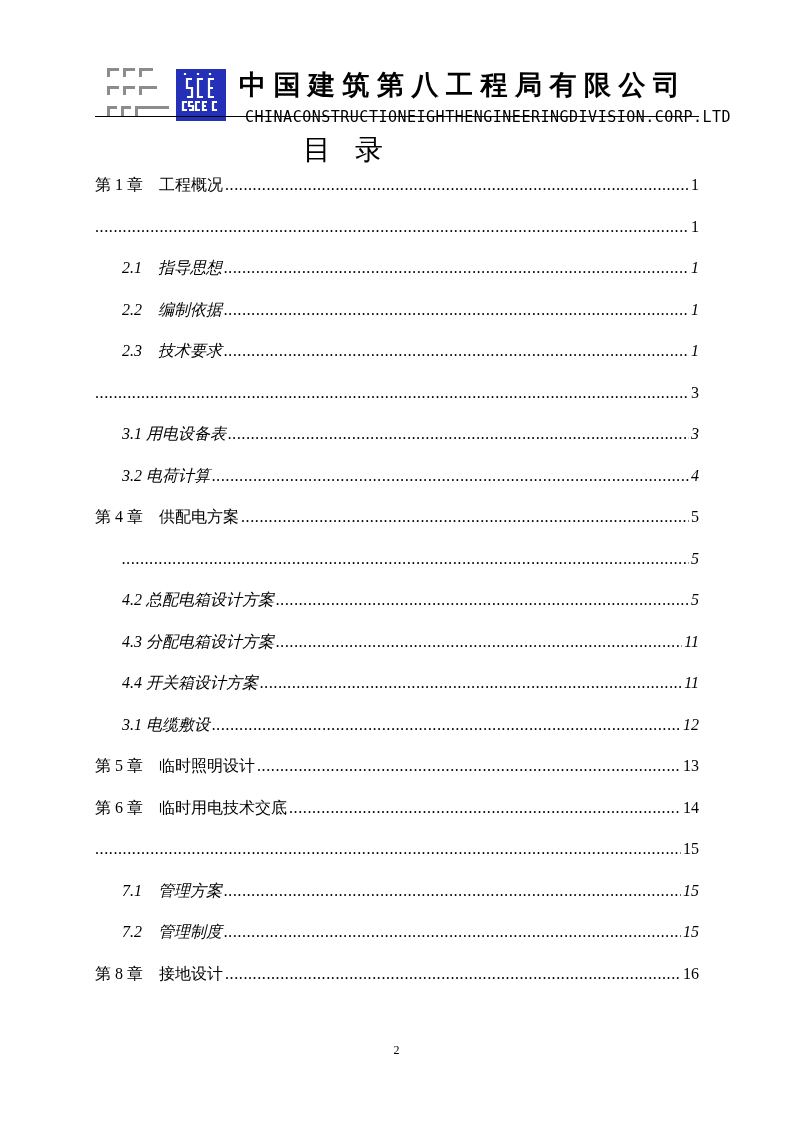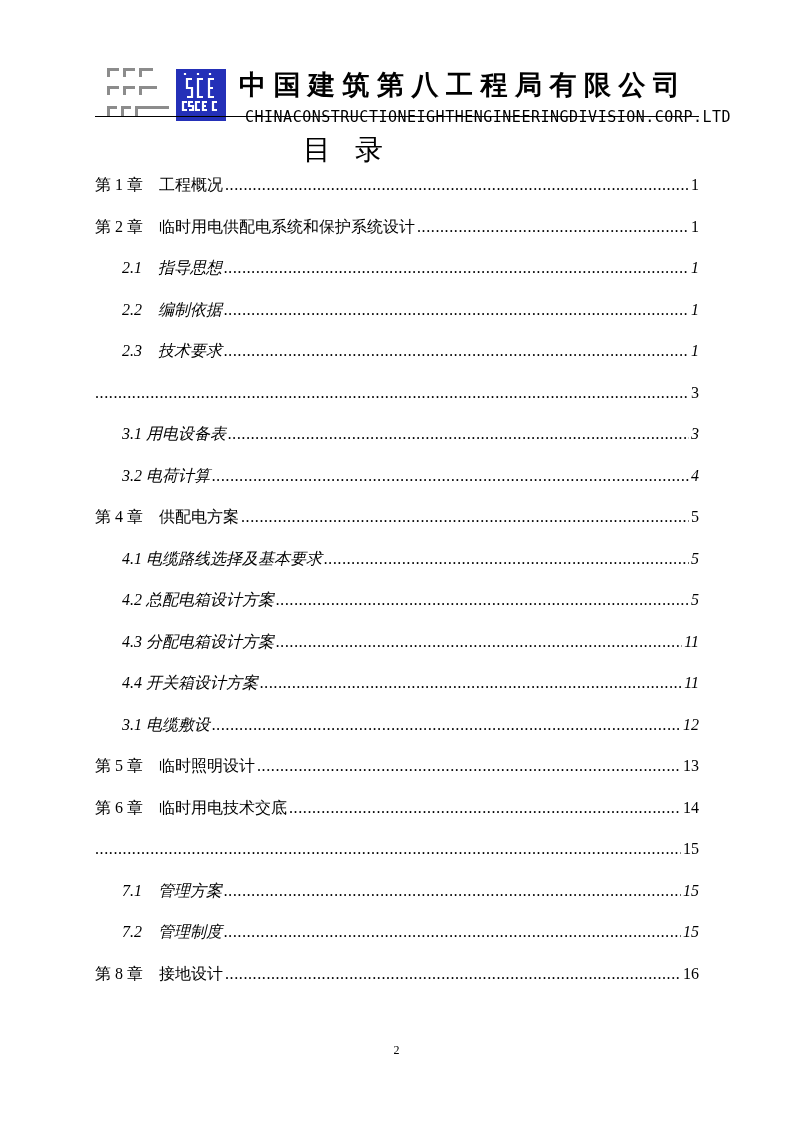--- a/index.html
+++ b/index.html
@@ -195,21 +195,20 @@
 
 <div class="toc-title">目录</div>
 
 <div class="toc">
   <div class="toc-row" style="top:0px">
     <span class="toc-label">第 1 章　工程概况</span>
     <span class="toc-dots"></span>
     <span class="toc-page">1</span>
   </div>
   <div class="toc-row" style="top:41.5px">
-    <span class="toc-label">第 2 章　临时用电供配电系统和保护系统设计</span>
     <span class="toc-dots"></span>
     <span class="toc-page">1</span>
   </div>
   <div class="toc-row level-2" style="top:83px">
     <span class="toc-label">2.1　指导思想</span>
     <span class="toc-dots"></span>
     <span class="toc-page">1</span>
   </div>
   <div class="toc-row level-2" style="top:124.5px">
     <span class="toc-label">2.2　编制依据</span>
@@ -234,21 +233,20 @@
     <span class="toc-label">3.2 电荷计算</span>
     <span class="toc-dots"></span>
     <span class="toc-page">4</span>
   </div>
   <div class="toc-row" style="top:332px">
     <span class="toc-label">第 4 章　供配电方案</span>
     <span class="toc-dots"></span>
     <span class="toc-page">5</span>
   </div>
   <div class="toc-row level-2" style="top:373.5px">
-    <span class="toc-label">4.1 电缆路线选择及基本要求</span>
     <span class="toc-dots"></span>
     <span class="toc-page">5</span>
   </div>
   <div class="toc-row level-2" style="top:415px">
     <span class="toc-label">4.2 总配电箱设计方案</span>
     <span class="toc-dots"></span>
     <span class="toc-page">5</span>
   </div>
   <div class="toc-row level-2" style="top:456.5px">
     <span class="toc-label">4.3 分配电箱设计方案</span>

